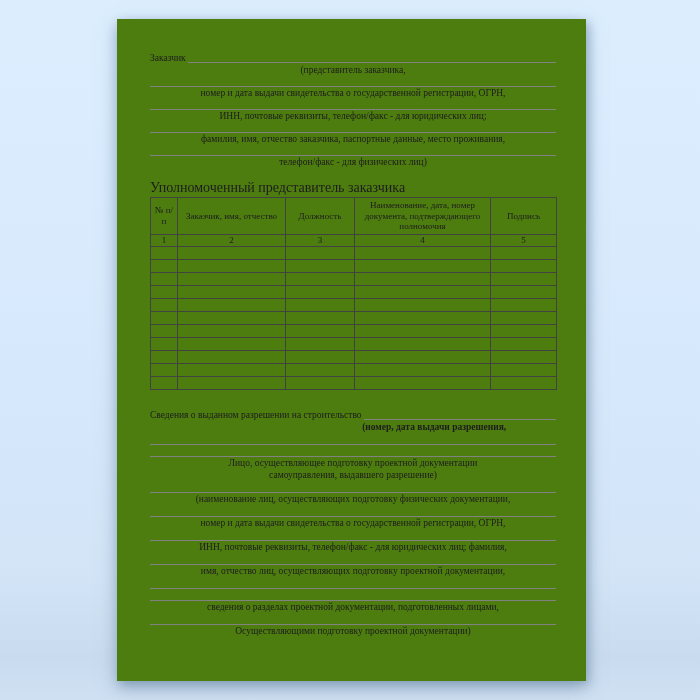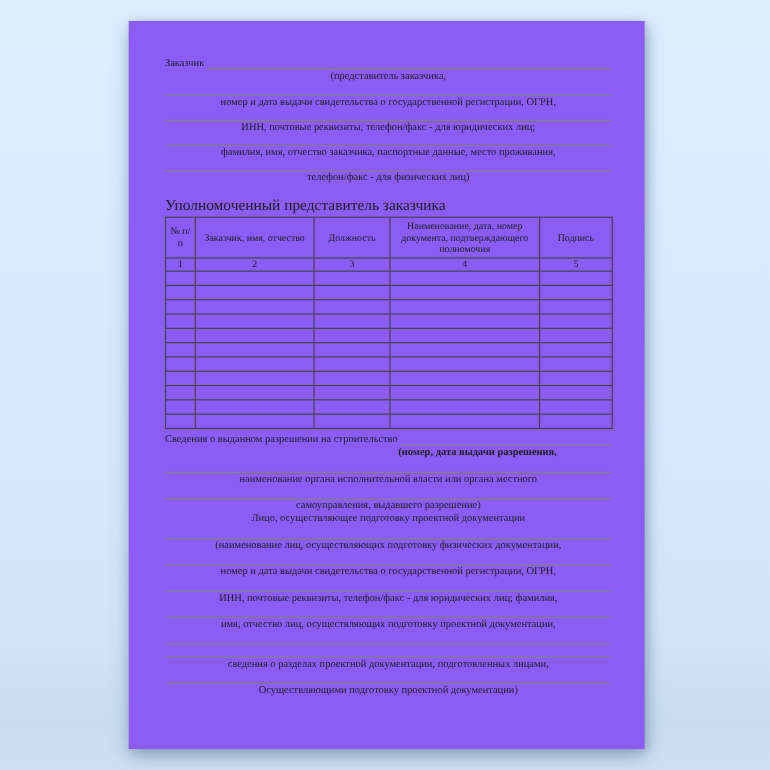--- a/index.html
+++ b/index.html
@@ -4,39 +4,39 @@
 <style>
   html, body { margin: 0; padding: 0; }
   body {
     width: 700px; height: 700px; overflow: hidden; position: relative;
     background: linear-gradient(180deg, #dceefe 0%, #d6e8fb 55%, #d2e4f6 82%, #c9dcef 94%, #cfe0f2 100%);
     font-family: "Liberation Serif", "DejaVu Serif", serif;
     color: #1d1d1d;
   }
   .doc-page {
     position: absolute; left: 117px; top: 19px; width: 469px; height: 662px;
-    background: #8b5cf6; box-sizing: border-box;
+    background: #4d7c0f; box-sizing: border-box;
     padding: 33px 30px 0 33px;
     box-shadow: 0 6px 16px rgba(92, 122, 152, 0.55), 3px 3px 8px rgba(110, 138, 165, 0.35);
   }
   .label-row { display: flex; align-items: flex-end; font-size: 9.5px; line-height: 12px; white-space: nowrap; }
   .label-row .fill { flex: 1 1 auto; border-bottom: 1px solid #828282; margin-bottom: 1px; margin-left: 2px; }
   .caption { font-size: 9.5px; line-height: 12px; text-align: center; white-space: nowrap; }
   .blank { height: 10px; border-bottom: 1px solid #828282; }
   .caption-right { margin-left: 40%; width: 60%; box-sizing: border-box; font-weight: bold; }
   .table-title { font-size: 14px; line-height: 12px; margin-top: 14px; margin-bottom: 3px; }
   .rep-table { width: 100%; border-collapse: collapse; table-layout: fixed; }
   .rep-table th, .rep-table td {
     border: 1px solid #424242; font-weight: normal; text-align: center;
     font-size: 9px; line-height: 10.5px; padding: 0 2px; box-sizing: border-box;
   }
   .rep-table thead th { height: 34px; vertical-align: middle; padding: 2px 3px; }
   .rep-table .numrow td { height: 12px; }
   .rep-table tbody td { height: 13px; }
-  .sec2 { margin-top: 4px; }
+  .sec2 { margin-top: 19px; }
   .sec2 .blank { height: 11px; }
 </style>
 </head>
 <body>
 
 <div class="doc-page">
 
   <div class="label-row">
     <span>Заказчик</span>
     <span class="fill"></span>
@@ -162,25 +162,24 @@
   </table>
 
   <div class="sec2">
     <div class="label-row">
       <span>Сведения о выданном разрешении на строительство</span>
       <span class="fill"></span>
     </div>
     <div class="caption caption-right">(номер, дата выдачи разрешения,</div>
 
     <div class="blank"></div>
-    <div class="caption">наименование органа исполнительной власти или органа местного</div>
-
-    <div class="blank"></div>
+
+    <div class="blank"></div>
+    <div class="caption">Лицо, осуществляющее подготовку проектной документации</div>
     <div class="caption">самоуправления, выдавшего разрешение)</div>
-    <div class="caption">Лицо, осуществляющее подготовку проектной документации</div>
 
     <div class="blank"></div>
     <div class="caption">(наименование лиц, осуществляющих подготовку физических документации,</div>
 
     <div class="blank"></div>
     <div class="caption">номер и дата выдачи свидетельства о государственной регистрации, ОГРН,</div>
 
     <div class="blank"></div>
     <div class="caption">ИНН, почтовые реквизиты, телефон/факс - для юридических лиц; фамилия,</div>
 

